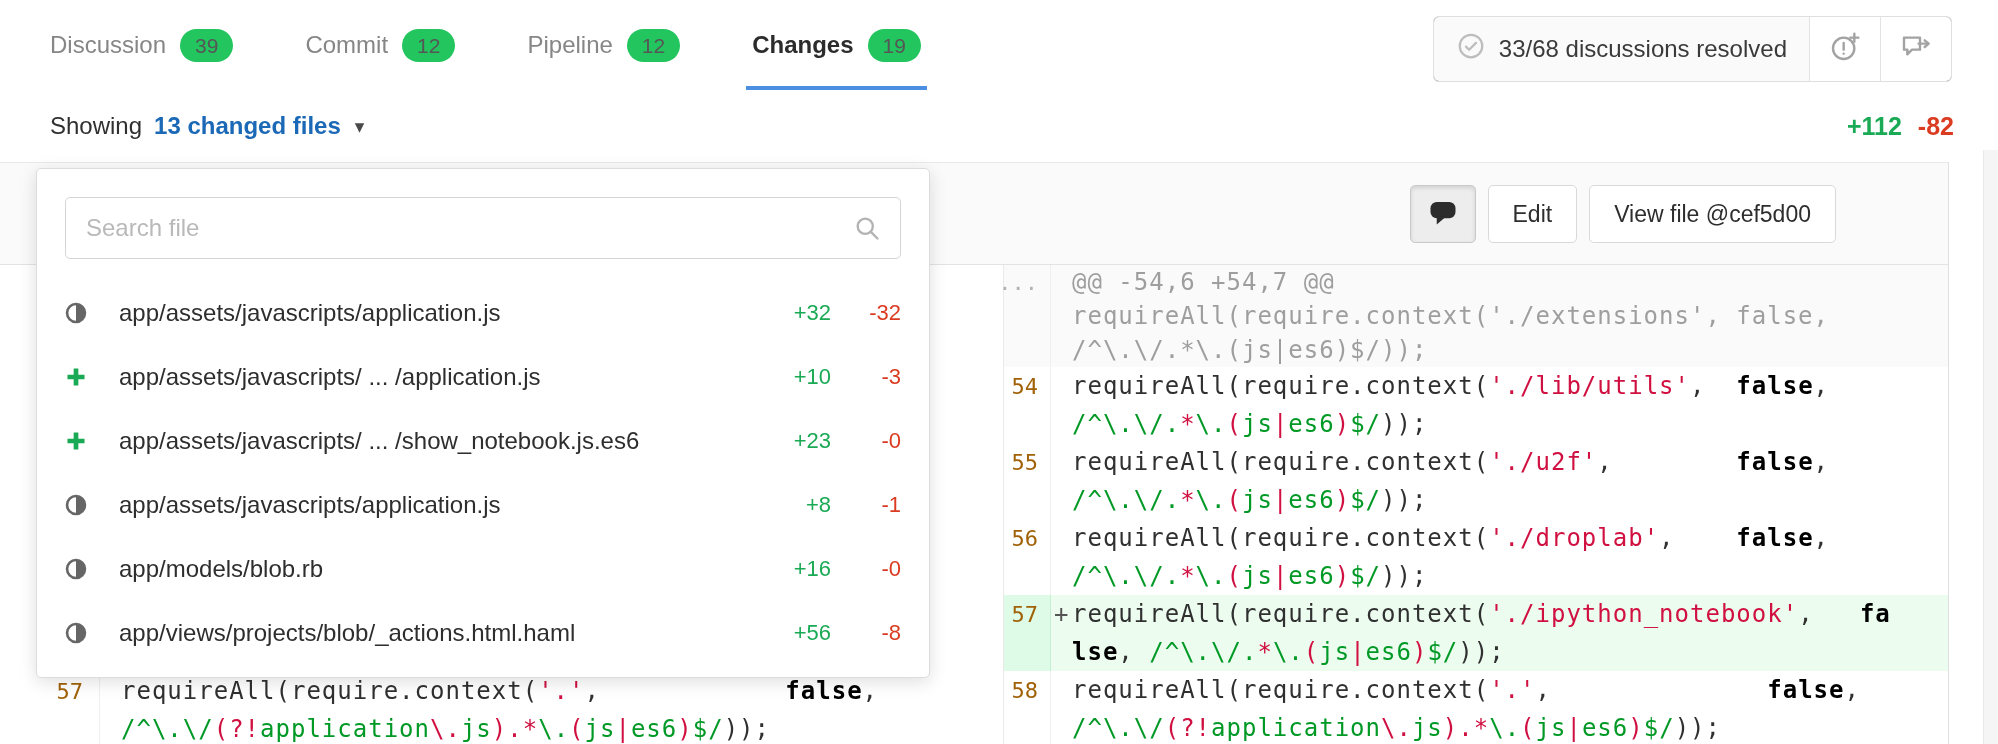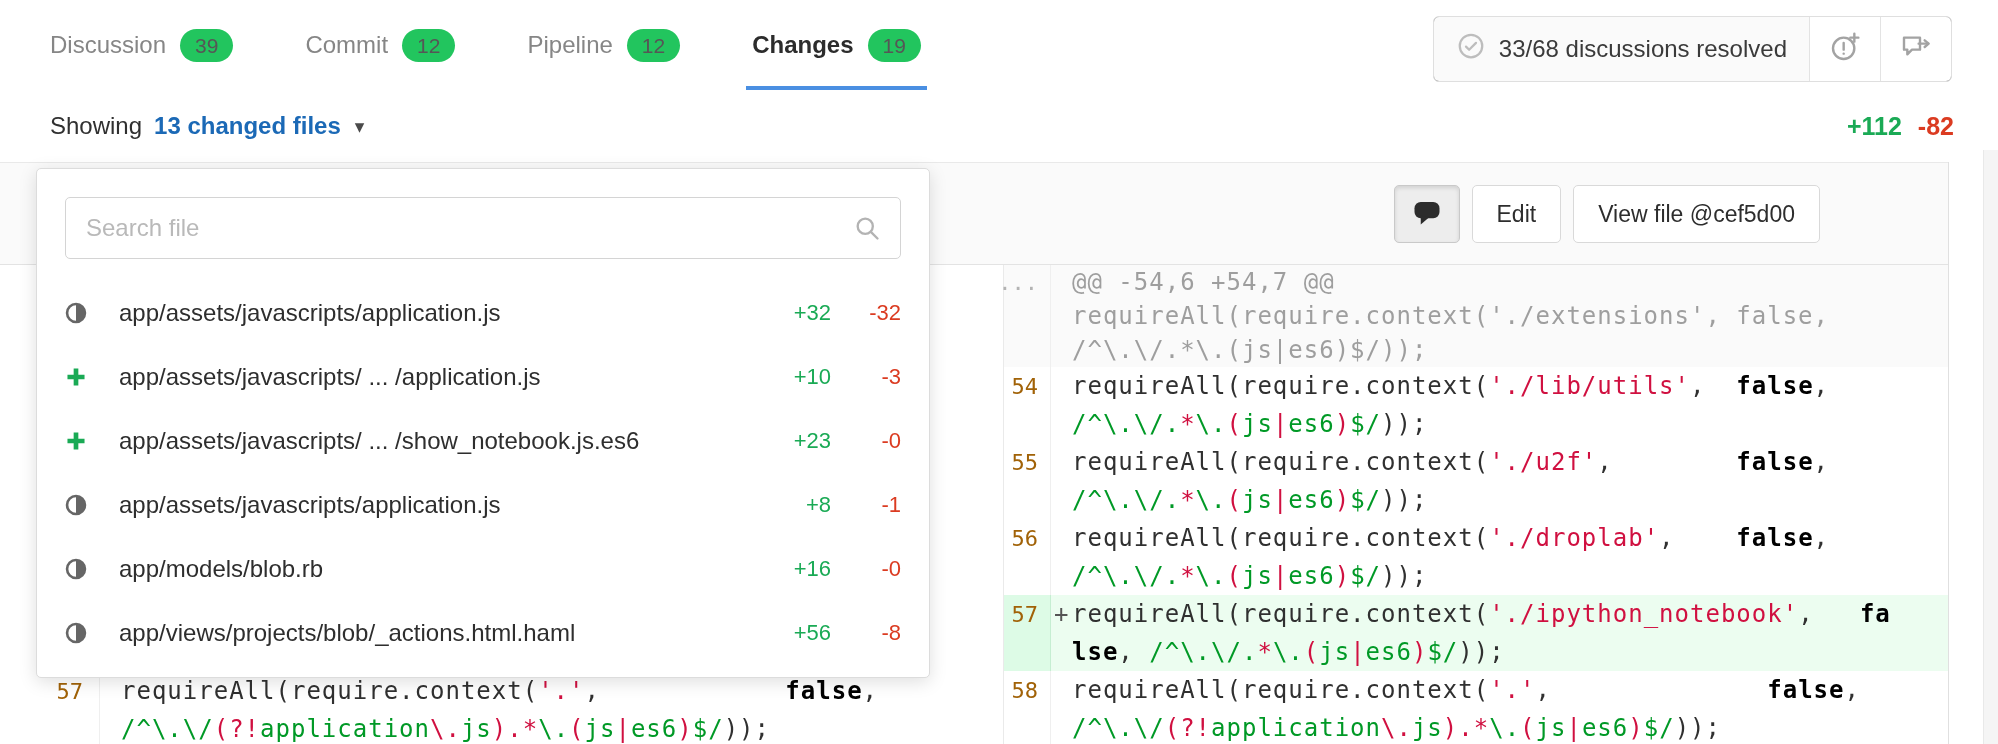--- a/index.html
+++ b/index.html
@@ -20,21 +20,21 @@
   .rg-btn{width:70px;display:flex;align-items:center;justify-content:center;background:#fff;border-left:1px solid #e3e3e3;cursor:pointer;}
   
   .subheader{position:absolute;left:0;top:90px;width:1998px;height:72px;background:#fff;display:flex;align-items:center;justify-content:space-between;padding:0 44px 0 50px;box-sizing:border-box;}
   .sh-left{font-size:24px;color:#303030;display:flex;align-items:center;gap:12px;}
   .files-link{color:#1b69b6;font-weight:700;cursor:pointer;}
   .caret{font-size:19px;color:#4a4a4a;margin-left:2px;}
   .sh-right{font-size:25px;font-weight:700;display:flex;gap:16px;margin-left:42px;}
   .adds{color:#1aaa55;} .dels{color:#db3b21;}
   
   .file-header{position:absolute;left:0;top:162px;width:1948px;height:103px;background:#fafafa;border-top:1px solid #e9e9e9;border-bottom:1px solid #e3e3e3;box-sizing:border-box;}
-  .fh-actions{position:absolute;right:128px;top:22px;display:flex;gap:12px;}
+  .fh-actions{position:absolute;right:112px;top:22px;display:flex;gap:12px;}
   .btn{height:58px;display:flex;align-items:center;padding:0 24px;background:#fff;border:1px solid #d9d9d9;border-radius:5px;font-size:23px;color:#2d2d2d;cursor:pointer;box-sizing:border-box;}
   .icon-btn{width:66px;height:58px;display:flex;align-items:center;justify-content:center;background:#ededed;border:1px solid #c9c9c9;border-radius:5px;box-shadow:inset 0 2px 4px rgba(0,0,0,.12);cursor:pointer;box-sizing:border-box;}
   
   .right-pane{position:absolute;left:1003px;top:265px;width:945px;border-left:1px solid #eaeaea;box-sizing:border-box;}
   .pane-right-border{position:absolute;left:1948px;top:162px;bottom:0;width:1px;background:#e0e0e0;}
   .right-strip{position:absolute;left:1983px;top:150px;right:0;bottom:0;background:#f5f5f5;border-left:1px solid #e9e9e9;}
   .left-pane-bottom{position:absolute;left:0;top:672px;width:1003px;}
   .code-row{display:flex;align-items:stretch;height:38px;font-family:"DejaVu Sans Mono",monospace;font-size:24px;letter-spacing:1px;white-space:pre;background:#fff;}
   .code-row.match{height:34px;background:#fafafa;}
   .code-row.added{background:#ecfdf0;}

